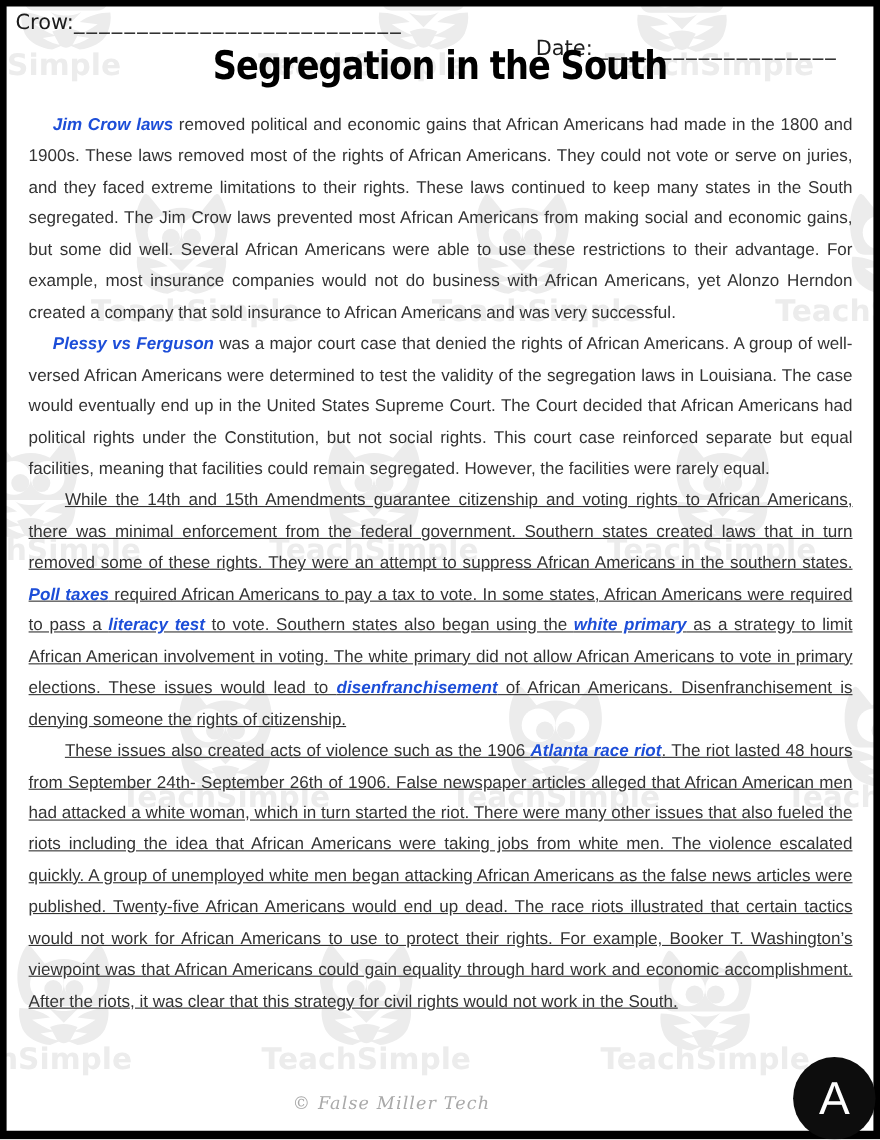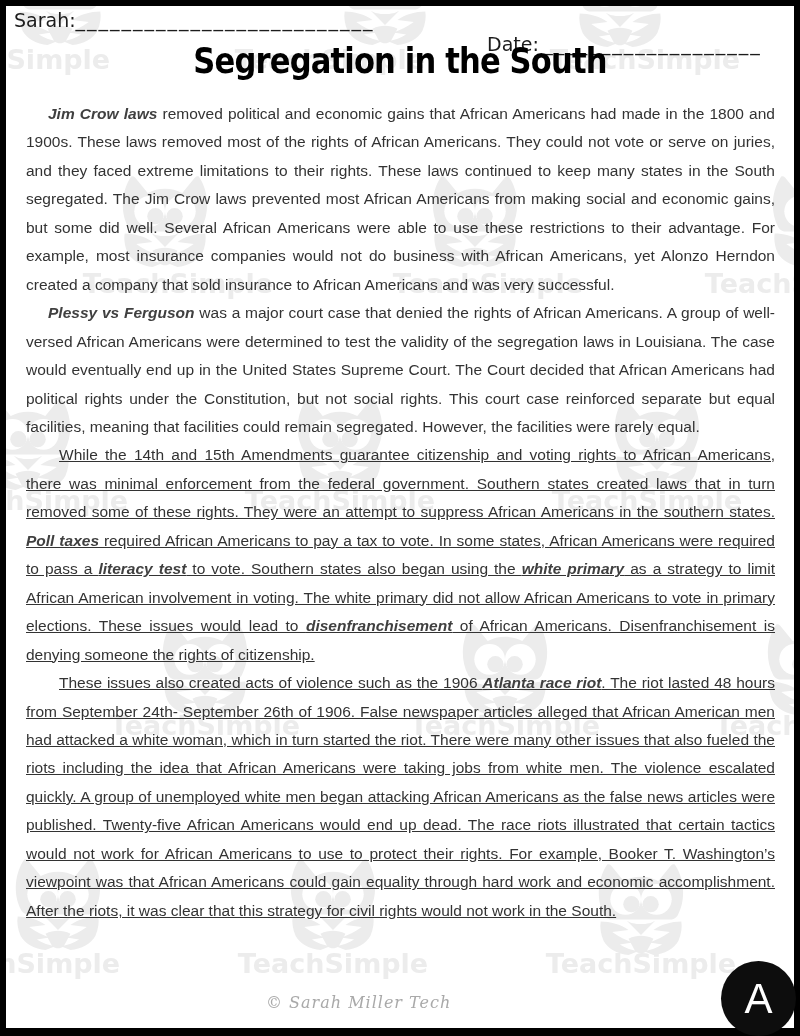--- a/index.html
+++ b/index.html
@@ -40,21 +40,21 @@
   
   .article{
     position:absolute;left:26px;right:25px;top:100px;z-index:1;
     font-family:"Liberation Sans",sans-serif;
     font-size:15.5px;line-height:28.45px;color:#333;
     text-align:justify;
   }
   .article p{margin:0;}
   .ind-a{text-indent:22px;}
   .ind-b{text-indent:33px;text-decoration:underline;}
-  .term{font-weight:700;font-style:italic;color:#404040;}
+  .term{font-weight:700;font-style:italic;color:#1d4ed8;}
   
   .copyright{
     position:absolute;left:266px;top:993px;z-index:2;
     font-family:"DejaVu Serif",serif;font-style:italic;
     font-size:16px;color:#a9a9a9;letter-spacing:1px;
   }
   .badge{
     position:absolute;left:721px;top:961px;width:75px;height:75px;
     background:#0d0d0d;border-radius:50%;z-index:4;
     display:flex;align-items:center;justify-content:center;
@@ -246,37 +246,37 @@
       <div class="wm-text" style="left: 647px; top: 485px; color: rgb(236, 236, 236);">TeachSimple</div>
       <div class="wm-text" style="left: 205px; top: 710px; color: rgb(236, 236, 236);">TeachSimple</div>
       <div class="wm-text" style="left: 505px; top: 710px; color: rgb(236, 236, 236);">TeachSimple</div>
       <div class="wm-text" style="left: 810px; top: 710px; color: rgb(236, 236, 236);">TeachSimple</div>
       <div class="wm-text" style="left: 25px; top: 948px; color: rgb(236, 236, 236);">TeachSimple</div>
       <div class="wm-text" style="left: 333px; top: 948px; color: rgb(236, 236, 236);">TeachSimple</div>
       <div class="wm-text" style="left: 641px; top: 948px; color: rgb(236, 236, 236);">TeachSimple</div>
     </div>
 
   <div class="name-group">
-    <span class="hand">Sarah:</span><span class="hand blank">__________________________</span>
+    <span class="hand">Crow:</span><span class="hand blank">__________________________</span>
   </div>
 
   <div class="date-group">
     <span class="hand">Date:</span>
     <span class="hand blank">___________________</span>
   </div>
 
   <h1 class="title">Segregation in the South</h1>
 
   <div class="article" id="article">
       <p class="ind-a"><span class="term">Jim Crow laws</span><span> removed political and economic gains that African Americans had made in the 1800 and 1900s. These laws removed most of the rights of African Americans. They could not vote or serve on juries, and they faced extreme limitations to  their rights. These laws continued to keep many states in the South segregated. The Jim Crow laws prevented most African Americans from making social and economic gains, but some did well. Several African Americans were able to use these restrictions to their advantage. For example, most insurance companies would not do business with African Americans, yet Alonzo Herndon created a company that sold insurance to African Americans and was very successful.</span></p>
       <p class="ind-a"><span class="term">Plessy vs Ferguson</span><span> was a major court case that denied the rights of African Americans. A group of well-versed African Americans were determined to test the validity of the segregation laws in Louisiana. The case would eventually end up in the United States Supreme Court. The Court decided that African Americans had political rights under the Constitution, but not social rights. This court case reinforced separate but equal facilities, meaning that facilities could  remain segregated. However, the facilities were rarely equal.</span></p>
       <p class="ind-b"><span>While the 14th and 15th Amendments guarantee citizenship and voting rights to African Americans, there was minimal enforcement from the federal government. Southern states created laws that in turn removed some of these rights. They were an attempt to suppress African Americans in the southern states. </span><span class="term">Poll taxes</span><span> required African Americans to pay a tax to vote. In some states, African Americans were required to pass a </span><span class="term">literacy test</span><span> to vote. Southern states also began using the </span><span class="term">white primary</span><span> as a strategy  to limit African American involvement in voting. The white primary did not allow African Americans to vote in primary elections. These issues would lead to </span><span class="term">disenfranchisement</span><span> of African Americans. Disenfranchisement is denying someone the rights of citizenship.</span></p>
       <p class="ind-b"><span>These issues also created acts of violence such as the 1906 </span><span class="term">Atlanta race riot</span><span>. The riot lasted 48 hours from September 24th- September 26th of 1906.  False newspaper articles alleged that African American men had attacked a white woman, which in turn started the riot. There were many other issues that also fueled the riots including the idea that African Americans were taking jobs from white men. The violence escalated quickly. A group of unemployed white men began attacking African Americans as the false news articles were published. Twenty-five African Americans would end up dead. The race riots illustrated that certain tactics would not work for African Americans to use to protect their rights. For example, Booker T. Washington’s viewpoint was that African Americans could gain equality through hard work and economic accomplishment. After the riots, it was clear that this strategy for civil rights would not work in the South.</span></p>
     </div>
 
-  <div class="copyright">© Sarah Miller Tech</div>
+  <div class="copyright">© False Miller Tech</div>
 
   <div class="badge">
     <span>A</span>
   </div>
 
   <div class="frame"></div>
 </div>
 
 </body></html>

